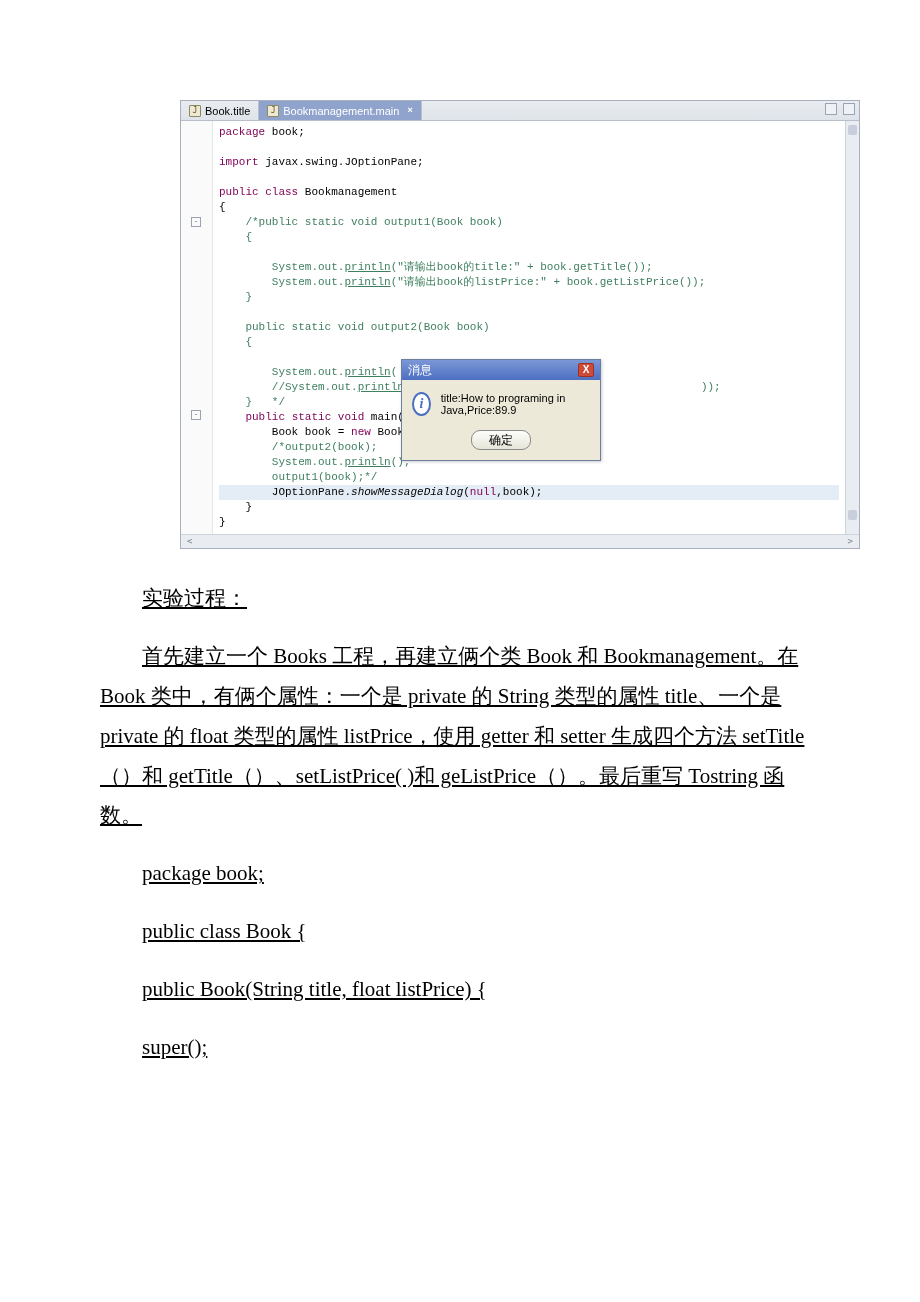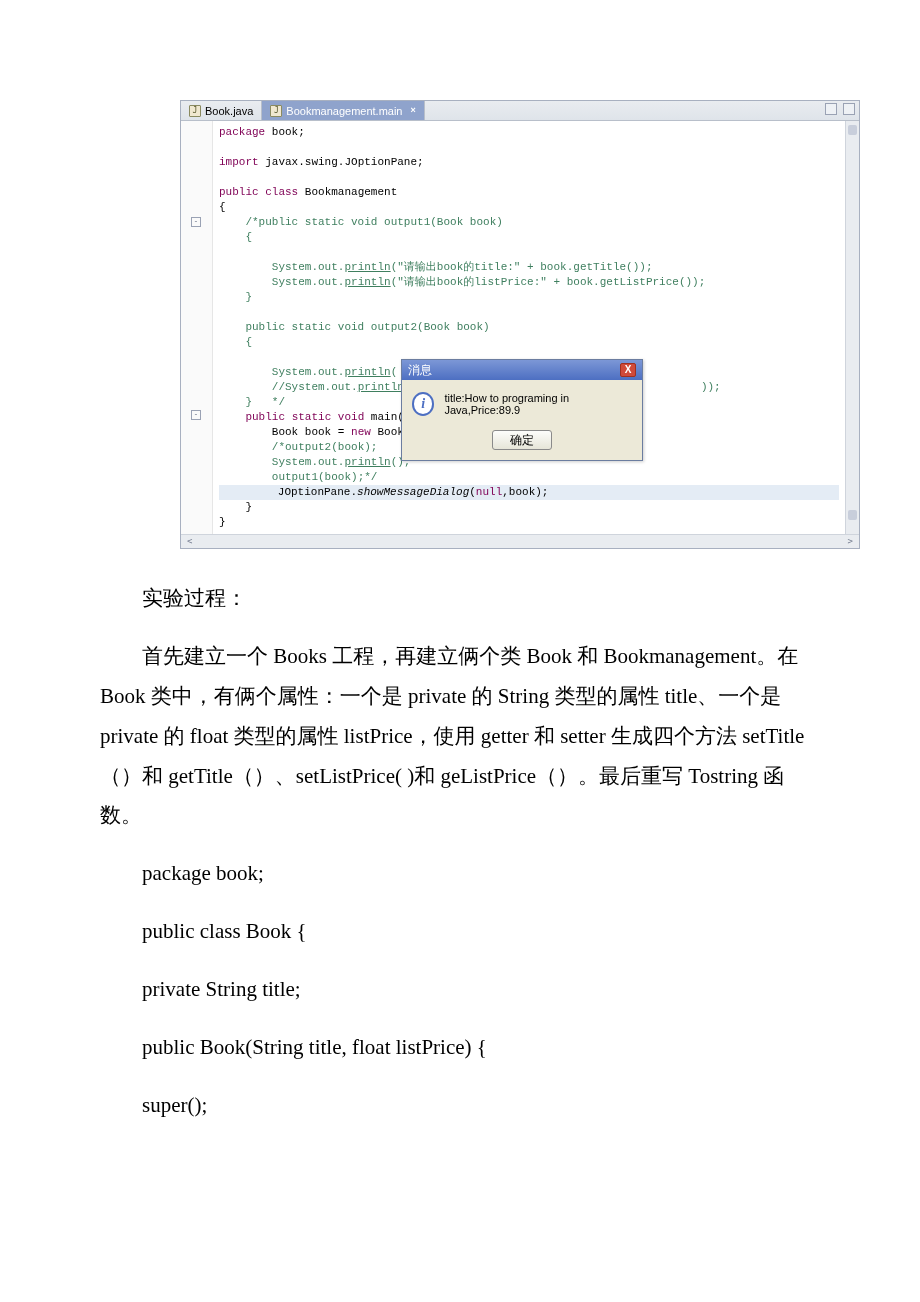--- a/index.html
+++ b/index.html
@@ -95,21 +95,21 @@
     padding: 4px 6px;
     white-space: pre;
     color: #000;
     position: relative;
     min-height: 400px;
   }
   .code .kw { color: #7f0055; font-weight: normal; }
   .code .cm { color: #3f7f5f; }
   .code .cmu { color: #3f7f5f; text-decoration: underline; text-align: right; }
   .code .str { color: #2a00ff; }
-  .code .hl { background: #e4ecf5; display: inline-block; width: 100%; padding-left: 6px; }
+  .code .hl { background: #e4ecf5; display: inline-block; width: 100%; }
   .scroll-right {
     width: 14px;
     background: #e9ecf0;
     border-left: 1px solid #cfd4dc;
     position: relative;
   }
   .scroll-right .nub {
     position: absolute;
     top: 4px; left: 2px; right: 2px; height: 10px;
     background: #c8cedb;
@@ -131,21 +131,21 @@
   }
   .ide-bottom .arrow {
     font: 9px/9px monospace;
     color: #7a8294;
   }
   
   .dialog {
     position: absolute;
     left: 220px;
     top: 238px;
-    width: 242px;
+    width: 200px;
     border: 1px solid #6b7da0;
     box-shadow: 1px 1px 3px rgba(0,0,0,.2);
     background: #ece9d8;
     font-family: Tahoma, sans-serif;
   }
   .dialog-title {
     background: linear-gradient(#7c97d6,#4d6fc2);
     color: #fff;
     font: 12px/20px Tahoma, sans-serif;
     padding: 0 6px;
@@ -181,46 +181,46 @@
   }
   .dialog-btnrow {
     text-align: center;
     padding: 4px 0 10px 0;
   }
   .dialog-btn {
     display: inline-block;
     min-width: 60px;
     border: 1px solid #8a8a8a;
     background: linear-gradient(#fdfdfb,#e6e5d8);
-    border-radius: 3px;
+    border-radius: 9px;
     font: 12px/18px Tahoma, sans-serif;
     padding: 0 10px;
   }
 
   
   .doc {
     margin-top: 30px;
     font-size: 21px;
     line-height: 1.9;
   }
-  .doc p { margin: 16px 0 18px 0; }
+  .doc p { margin: 16px 0 18px 0; text-decoration: underline; }
   .indent { text-indent: 2em; }
   .indent1 { padding-left: 2em; }
   .code-line { font-family: "Times New Roman", serif; }
 </style>
 </head>
 <body>
 
 <div class="page">
 
   <div class="ide-wrap">
     <div class="ide-tabbar">
       <div class="tab">
         <span class="jicon">J</span>
-        <span>Book.java</span>
+        <span>Book.title</span>
       </div>
       <div class="tab active">
         <span class="jicon">J</span>
         <span>Bookmanagement.main</span>
         <span class="tab-close">×</span>
       </div>
       <div class="toolbar-icons">
         <div class="mini-icon"></div>
         <div class="mini-icon"></div>
       </div>
@@ -257,19 +257,18 @@
       <span style="flex:1"></span>
       <span class="arrow">&gt;</span>
     </div>
   </div>
 
   <div class="doc">
     <p class="indent">实验过程：</p>
     <p class="indent">首先建立一个 Books 工程，再建立俩个类 Book 和 Bookmanagement。在 Book 类中，有俩个属性：一个是 private 的 String 类型的属性 title、一个是 private 的 float 类型的属性 listPrice，使用 getter 和 setter 生成四个方法 setTitle（）和 getTitle（）、setListPrice( )和 geListPrice（）。最后重写 Tostring 函数。</p>
     <p class="indent1 code-line">package book;</p>
     <p class="indent1 code-line">public class Book {</p>
-    <p class="indent1 code-line"> private String title;</p>
     <p class="indent1 code-line"> public Book(String title, float listPrice) {</p>
     <p class="indent1 code-line">  super();</p>
 
   </div>
 
 </div>
 
 </body></html>

